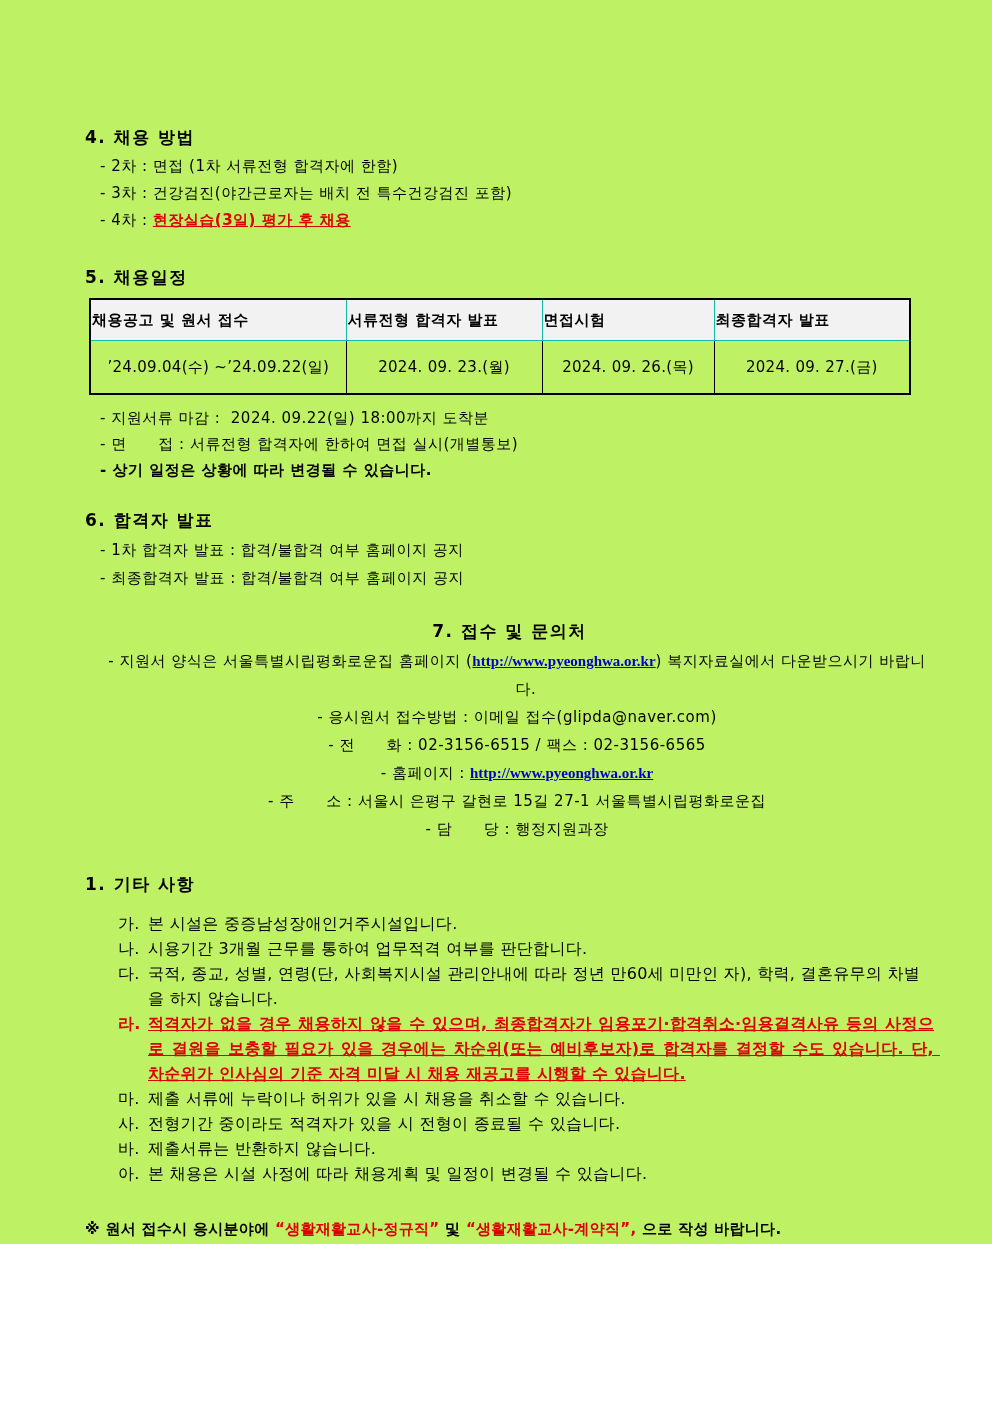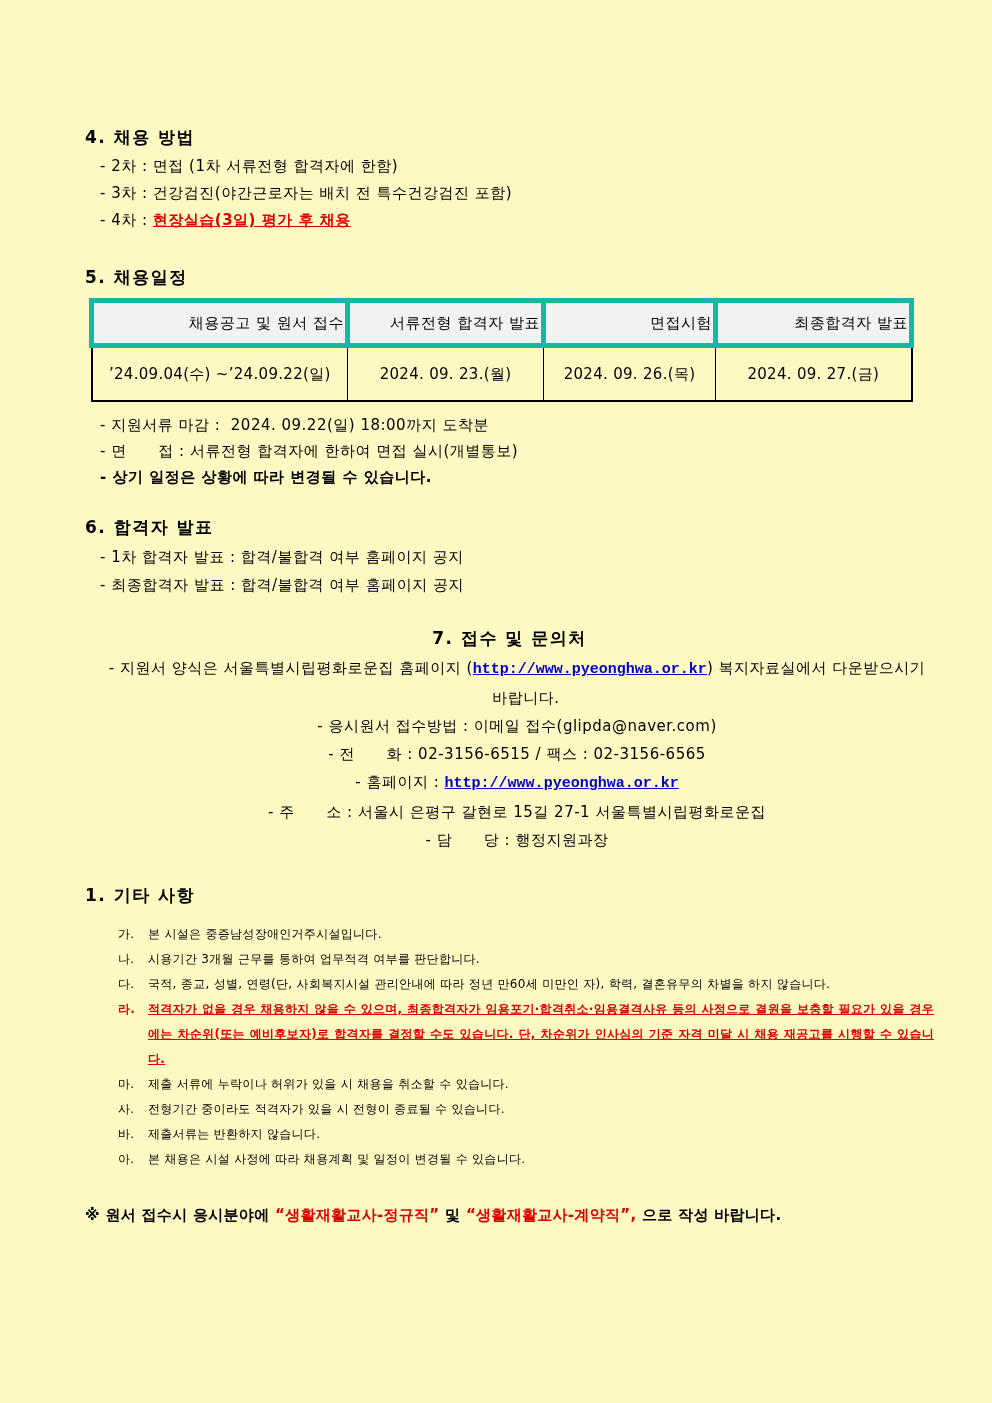--- a/index.html
+++ b/index.html
@@ -1,19 +1,19 @@
 <!DOCTYPE html>
 <html style="--red: #dd0000; --blue: #0000cc; --thbg: #f2f2f2;"><head>
 <meta charset="utf-8">
 <style>
   html,body{margin:0;padding:0;background:#ffffff;}
   .page{
     position:relative;
-    width:992px;height:1403px;
-    background:#fef9c3;
+    width:992px;height:1244px;
+    background:#bef264;
     font-family:"DejaVu Sans","Liberation Sans",sans-serif;
     color:#000;
     overflow:hidden;
     box-sizing:border-box;
     padding:126px 58px 0 85px;
   }
   h2.sec{
     font-size:17px;font-weight:bold;margin:0;
     letter-spacing:1.5px;line-height:22px;
   }
@@ -23,47 +23,47 @@
   }
   .sec4-items{margin-top:5px;}
   .red-em{color:var(--red);font-weight:bold;text-decoration:underline;}
 
   .sec5{margin-top:32px;}
   table.schedule{
     border-collapse:collapse;margin:10px 0 0 4px;width:820px;
     border:2px solid #000;table-layout:fixed;
   }
   table.schedule th{
-    background:var(--thbg);border:5px solid #14b8a6;
-    font-size:15px;font-weight:normal;height:38px;text-align:right;
+    background:var(--thbg);border:1px solid #14b8a6;
+    font-size:15px;font-weight:bold;height:38px;text-align:left;
     letter-spacing:0.5px;
   }
   table.schedule td{
     border:1px solid #000;font-size:15px;height:50px;text-align:center;
     letter-spacing:0.3px;
   }
   col.c1{width:256px;}col.c2{width:196px;}col.c3{width:172px;}col.c4{width:196px;}
   .notes{margin-top:10px;}
   .notes .li{line-height:26px;}
   .bold{font-weight:bold;}
 
   .sec6{margin-top:26px;}
   .sec6 .li,.sec7 .li{line-height:28px;}
   .sec7{margin-top:28px;text-align:center;}
   .hang{padding-left:33px;text-indent:-18px;}
   a.doclink{
     color:var(--blue);text-decoration:underline;font-weight:bold;
-    font-family:Liberation Mono, monospace;
+    font-family:Liberation Serif, serif;
     letter-spacing:0;
   }
 
   .sec8{margin-top:30px;}
   .sec8-items{margin:16px 0 0 33px;}
   .etc{
-    font-size:12px;line-height:25px;margin:0;
+    font-size:16px;line-height:25px;margin:0;
     padding-left:30px;text-indent:-30px;white-space:pre-wrap;
     letter-spacing:0.3px;
   }
   .etc .lbl{display:inline-block;width:30px;text-indent:0;}
   .etc-red{color:var(--red);font-weight:bold;text-align:justify;}
   .etc-red .txt{text-decoration:underline;}
 
   .footnote{
     margin-top:30px;font-size:15px;font-weight:bold;line-height:26px;
     white-space:pre-wrap;letter-spacing:0.3px;

